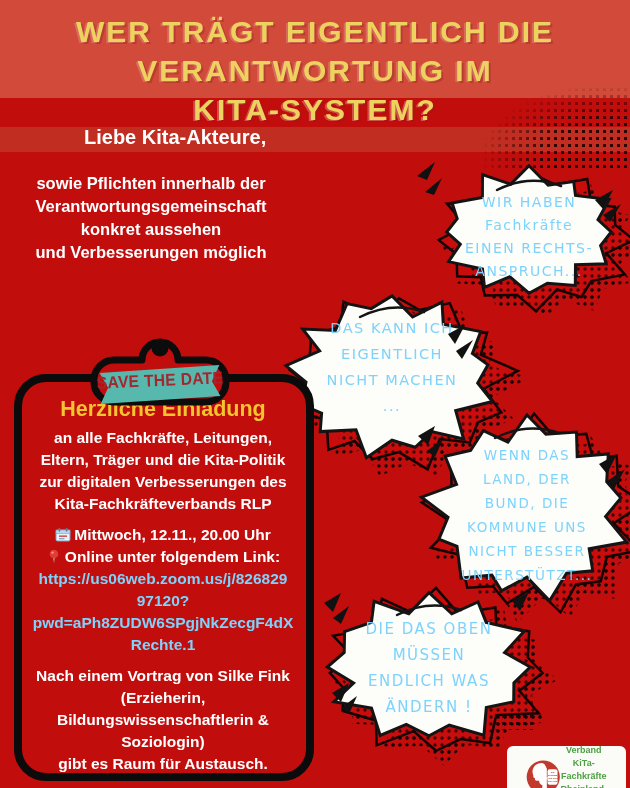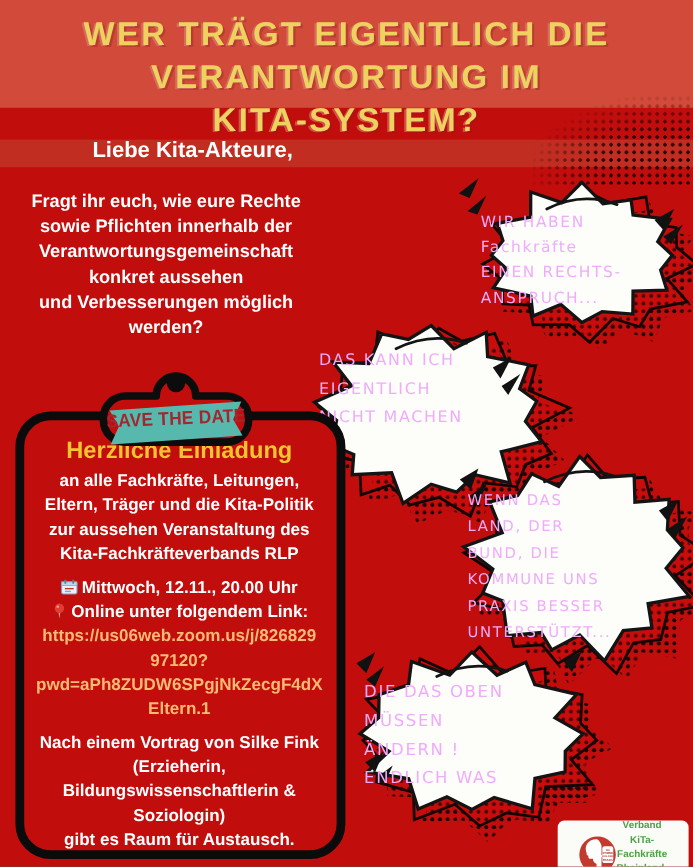--- a/index.html
+++ b/index.html
@@ -23,21 +23,21 @@
   #patch-header{left:482px;top:86px;width:148px;height:82px;}
   #patch-logo{left:486px;top:692px;width:48px;height:38px;}
 
   
   #intro{position:absolute;left:0;top:172px;width:302px;text-align:center;z-index:5;
          color:#fff;font-weight:bold;font-size:16.5px;line-height:23px;}
 
   
   .bubble{position:absolute;z-index:3;}
   .bubble svg{position:absolute;left:0;top:0;overflow:visible;}
-  .bubble .btxt{position:absolute;color:#f0abfc;
+  .bubble .btxt{position:absolute;text-align:center;color:#7dd3fc;
         font-family:"DejaVu Sans",sans-serif;letter-spacing:1.5px;}
   #bubble1{left:415px;top:148px;width:215px;height:160px;}
   #bubble1 .btxt{left:22px;top:43px;width:184px;font-size:14px;line-height:23px;}
   #bubble2{left:265px;top:282px;width:250px;height:190px;}
   #bubble2 .btxt{left:25px;top:33px;width:204px;font-size:14.5px;line-height:26px;}
   #bubble3{left:408px;top:408px;width:222px;height:210px;}
   #bubble3 .btxt{left:17px;top:35px;width:204px;font-size:13.5px;line-height:24px;}
   #bubble4{left:307px;top:575px;width:240px;height:185px;}
   #bubble4 .btxt{left:24px;top:41px;width:196px;font-size:15px;line-height:26px;}
 
@@ -50,21 +50,21 @@
 
   
   #card{position:absolute;left:14px;top:374px;width:300px;height:407px;box-sizing:border-box;
         border:8px solid #0b0b0b;border-radius:32px;background:#c20d0d;z-index:8;
         padding:14px 8px 0 6px;text-align:center;color:#fff;font-weight:bold;
         font-size:15.5px;line-height:22px;}
   #card .heading{color:#f2c430;font-size:21.5px;line-height:26px;margin-bottom:5px;}
   #card .blockgap{margin-top:9px;}
   .word-line{display:block;}
   .ic{display:inline-block;width:16px;height:15px;vertical-align:-2px;margin-right:3px;}
-  #zoom-link{display:block;color:#fdba74;text-decoration:none;word-break:break-all;}
+  #zoom-link{display:block;color:#7dd3fc;text-decoration:none;word-break:break-all;}
 
   
   #logo{position:absolute;left:507px;top:722px;width:119px;height:61px;background:#fbfbf7;
         border-radius:6px;z-index:10;display:flex;align-items:center;padding:19px;box-sizing:border-box;margin-top:24px;}
   #logo-text{flex:1;text-align:center;color:#4da044;font-weight:bold;font-size:9px;line-height:13px;}
 </style>
 </head>
 <body>
 
 <svg width="0" height="0" style="position:absolute" aria-hidden="true">
@@ -83,26 +83,24 @@
       <div>VERANTWORTUNG IM</div>
       <div>KITA-SYSTEM?</div>
     </div>
   </div>
   <div id="band"></div>
   <div id="patch-header" class="halftone"></div>
   <div id="patch-logo" class="halftone"></div>
   <div id="greeting">Liebe Kita-Akteure,</div>
 
   <div id="intro">
-    <span class="word-line">Fragt ihr euch, wie eure Rechte</span>
     <span class="word-line">sowie Pflichten innerhalb der</span>
     <span class="word-line">Verantwortungsgemeinschaft</span>
     <span class="word-line">konkret aussehen</span>
     <span class="word-line">und Verbesserungen möglich</span>
-    <span class="word-line">werden?</span>
   </div>
 
   <div class="bubble" id="bubble1">
     <svg width="215" height="160" viewBox="0 0 215 160">
       <polygon fill="url(#halftone)" points="129.0,34.6 150.0,46.6 175.1,35.1 187.6,60.6 216.6,67.4 200.3,85.2 232.7,100.0 207.0,113.9 208.9,133.1 187.7,141.7 179.4,163.0 148.1,150.7 129.0,168.3 108.1,157.8 82.8,161.0 70.2,136.8 41.8,135.4 57.6,115.5 24.9,100.0 51.3,86.4 49.0,63.4 70.1,58.5 78.8,42.8 109.9,47.7"></polygon>
       <polygon fill="#c90c0c" stroke="#140303" stroke-width="2.5" points="121.0,27.5 139.8,36.6 172.2,30.9 176.3,56.0 199.6,58.7 200.2,76.9 218.7,92.0 191.2,105.1 209.8,126.5 176.2,133.0 166.4,149.0 142.2,141.5 121.0,163.2 102.2,146.9 69.7,147.4 65.9,129.3 42.2,128.3 41.6,106.3 23.7,92.0 50.7,77.8 32.0,55.7 66.0,54.4 75.5,36.8 99.7,37.4"></polygon>
       <polygon fill="url(#halftone)" opacity=".8" points="131.0,38.4 149.4,47.2 181.1,41.7 185.2,66.0 208.0,68.7 208.5,86.4 226.7,101.0 199.7,113.7 218.0,134.5 185.1,140.8 175.5,156.3 151.8,149.1 131.0,170.1 112.6,154.3 80.7,154.8 77.0,137.2 53.9,136.2 53.3,114.8 35.7,101.0 62.1,87.3 43.8,65.7 77.2,64.5 86.4,47.4 110.1,48.0"></polygon>
       <polygon fill="#fdfdfa" stroke="#141414" stroke-width="3" points="114.0,17.8 133.2,37.2 158.7,33.6 160.5,47.5 194.2,51.4 183.0,71.8 196.2,84.0 185.6,97.6 191.2,115.7 160.5,116.7 160.3,137.5 132.4,135.3 114.0,145.2 94.8,128.7 69.5,139.3 67.5,121.1 33.6,113.6 45.3,96.2 31.7,84.0 42.2,70.8 37.1,55.0 67.4,49.4 67.5,26.6 95.6,36.2"></polygon>
       <path d="M82 42 Q114 26 146 38" fill="none" stroke="#141414" stroke-width="2.5" stroke-linecap="round"></path>
       <g fill="#111">
@@ -152,21 +150,21 @@
           <polygon points="19,43 35,31 27,49"></polygon>
         <polygon points="191,56 209,46 199,66"></polygon>
           <polygon points="199,73 217,61 206,81"></polygon>
       </g>
     </svg>
     <div class="btxt">
       <span class="word-line">WENN DAS</span>
       <span class="word-line">LAND, DER</span>
       <span class="word-line">BUND, DIE</span>
       <span class="word-line">KOMMUNE UNS</span>
-      <span class="word-line">PRAXIS BESSER</span>
+      <span class="word-line">NICHT BESSER</span>
       <span class="word-line">UNTERSTÜTZT...</span>
     </div>
   </div>
 
   <div class="bubble" id="bubble4">
     <svg width="240" height="185" viewBox="0 0 240 185">
       <polygon fill="url(#halftone)" points="137.0,27.2 158.9,38.2 196.6,31.4 201.5,61.6 228.6,64.8 229.2,86.8 250.9,105.0 218.7,120.8 240.4,146.6 201.3,154.4 189.9,173.7 161.7,164.7 137.0,190.9 115.1,171.2 77.2,171.8 72.8,150.0 45.2,148.7 44.5,122.2 23.7,105.0 55.1,87.9 33.3,61.2 73.0,59.7 84.0,38.4 112.2,39.2"></polygon>
       <polygon fill="#c90c0c" stroke="#140303" stroke-width="2.5" points="129.0,12.9 151.3,38.5 188.4,32.5 189.3,50.4 222.2,56.4 220.8,82.5 235.6,98.0 212.3,115.7 231.8,138.3 189.2,140.1 182.9,168.0 153.6,164.0 129.0,175.8 106.6,156.1 69.6,170.3 68.9,145.5 35.4,135.8 37.3,114.0 22.9,98.0 45.4,81.1 26.2,60.8 69.0,52.7 74.8,23.9 104.4,37.3"></polygon>
       <polygon fill="url(#halftone)" opacity=".8" points="139.0,23.0 160.9,48.0 197.3,42.1 198.3,59.6 230.5,65.4 229.1,90.8 243.6,106.0 220.8,123.3 240.0,145.3 198.1,147.0 192.0,174.3 163.1,170.3 139.0,181.8 117.0,162.7 80.7,176.5 80.0,152.3 47.1,142.8 48.9,121.6 34.8,106.0 56.9,89.6 38.1,69.7 80.1,61.9 85.8,33.8 114.9,46.8"></polygon>
       <polygon fill="#fdfdfa" stroke="#141414" stroke-width="3" points="122.0,17.7 144.8,38.8 171.0,27.0 179.2,47.4 217.2,56.2 197.6,77.6 223.2,92.0 206.9,108.0 206.7,126.8 179.3,132.6 176.9,160.3 142.2,150.0 122.0,160.8 99.3,149.4 73.2,160.5 64.5,133.0 26.9,126.7 46.6,107.9 20.3,92.0 37.2,77.5 37.6,56.5 64.4,47.5 67.1,26.4 101.8,38.7"></polygon>
@@ -175,31 +173,31 @@
         <polygon points="17,28 34,18 26,37"></polygon>
           <polygon points="26,43 42,31 34,49"></polygon>
         <polygon points="205,26 222,17 213,36"></polygon>
         <polygon points="25,118 42,108 34,127"></polygon>
           <polygon points="34,133 50,121 42,139"></polygon>
       </g>
     </svg>
     <div class="btxt">
       <span class="word-line">DIE DAS OBEN</span>
       <span class="word-line">MÜSSEN</span>
+      <span class="word-line">ENDLICH WAS</span>
       <span class="word-line">ÄNDERN !</span>
-      <span class="word-line">ENDLICH WAS</span>
     </div>
   </div>
 
   <div id="card">
     <div class="heading">Herzliche Einladung</div>
     <div>
       <span class="word-line">an alle Fachkräfte, Leitungen,</span>
       <span class="word-line">Eltern, Träger und die Kita-Politik</span>
-      <span class="word-line">zur aussehen Veranstaltung des</span>
+      <span class="word-line">zur digitalen Verbesserungen des</span>
       <span class="word-line">Kita-Fachkräfteverbands RLP</span>
     </div>
     <div class="blockgap">
       <span class="word-line">
         <span class="ic">
           <svg width="16" height="15" viewBox="0 0 16 15">
             <rect x="1" y="3" width="14" height="11" rx="1.5" fill="#e9f1fa" stroke="#7e9cc0"></rect>
             <rect x="1" y="3" width="14" height="3.4" fill="#b9d7ee" stroke="#7e9cc0" stroke-width=".6"></rect>
             <rect x="3.6" y="0.8" width="1.6" height="4" rx=".8" fill="#66788c"></rect>
             <rect x="10.8" y="0.8" width="1.6" height="4" rx=".8" fill="#66788c"></rect>
@@ -214,21 +212,21 @@
             <polygon points="7.2,8.5 8.8,8.5 8,14.6" fill="#b9b2a8"></polygon>
             <circle cx="8" cy="5" r="4.3" fill="#e03d36"></circle>
             <circle cx="6.5" cy="3.6" r="1.2" fill="#f2978f"></circle>
           </svg>
         </span><span>Online unter folgendem Link:</span>
       </span>
       <a id="zoom-link" href="#">
         <span class="word-line">https://us06web.zoom.us/j/826829</span>
         <span class="word-line">97120?</span>
         <span class="word-line">pwd=aPh8ZUDW6SPgjNkZecgF4dX</span>
-        <span class="word-line">Eltern.1</span>
+        <span class="word-line">Rechte.1</span>
       </a>
     </div>
     <div class="blockgap">
       <span class="word-line">Nach einem Vortrag von Silke Fink</span>
       <span class="word-line">(Erzieherin,</span>
       <span class="word-line">Bildungswissenschaftlerin &amp;</span>
       <span class="word-line">Soziologin)</span>
       <span class="word-line">gibt es Raum für Austausch.</span>
     </div>
   </div>

